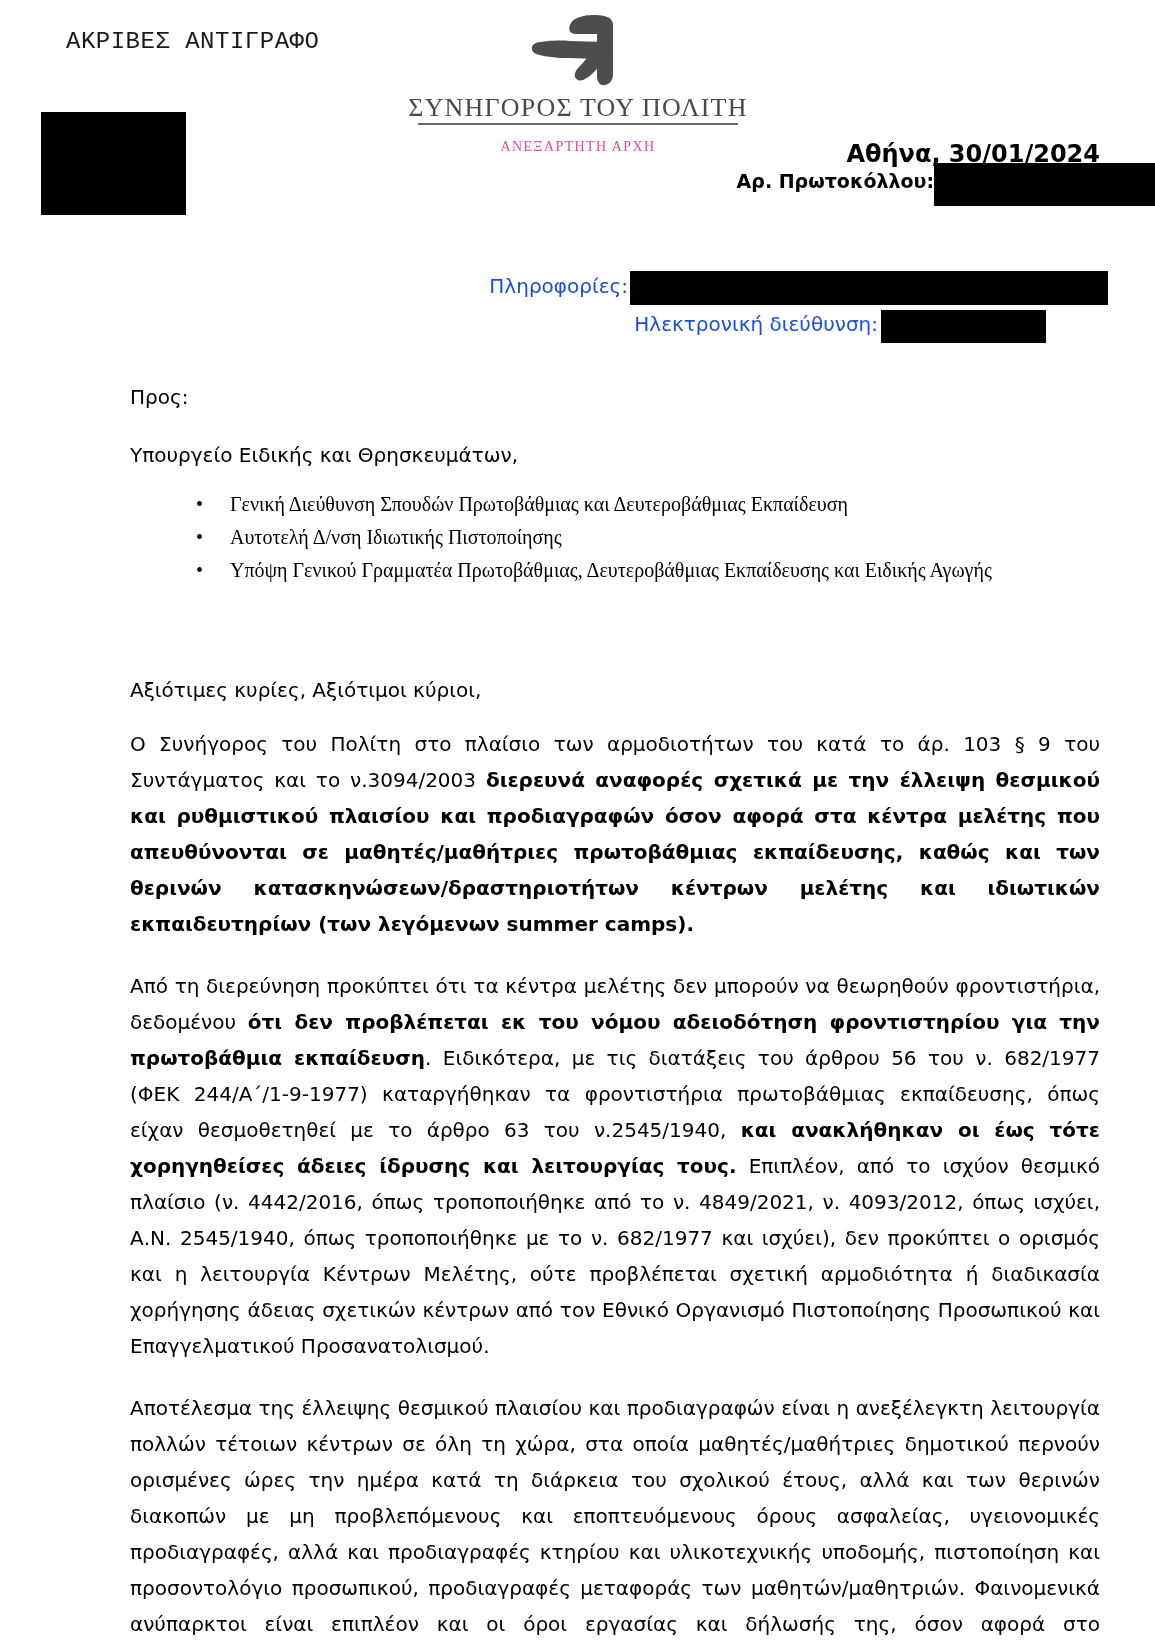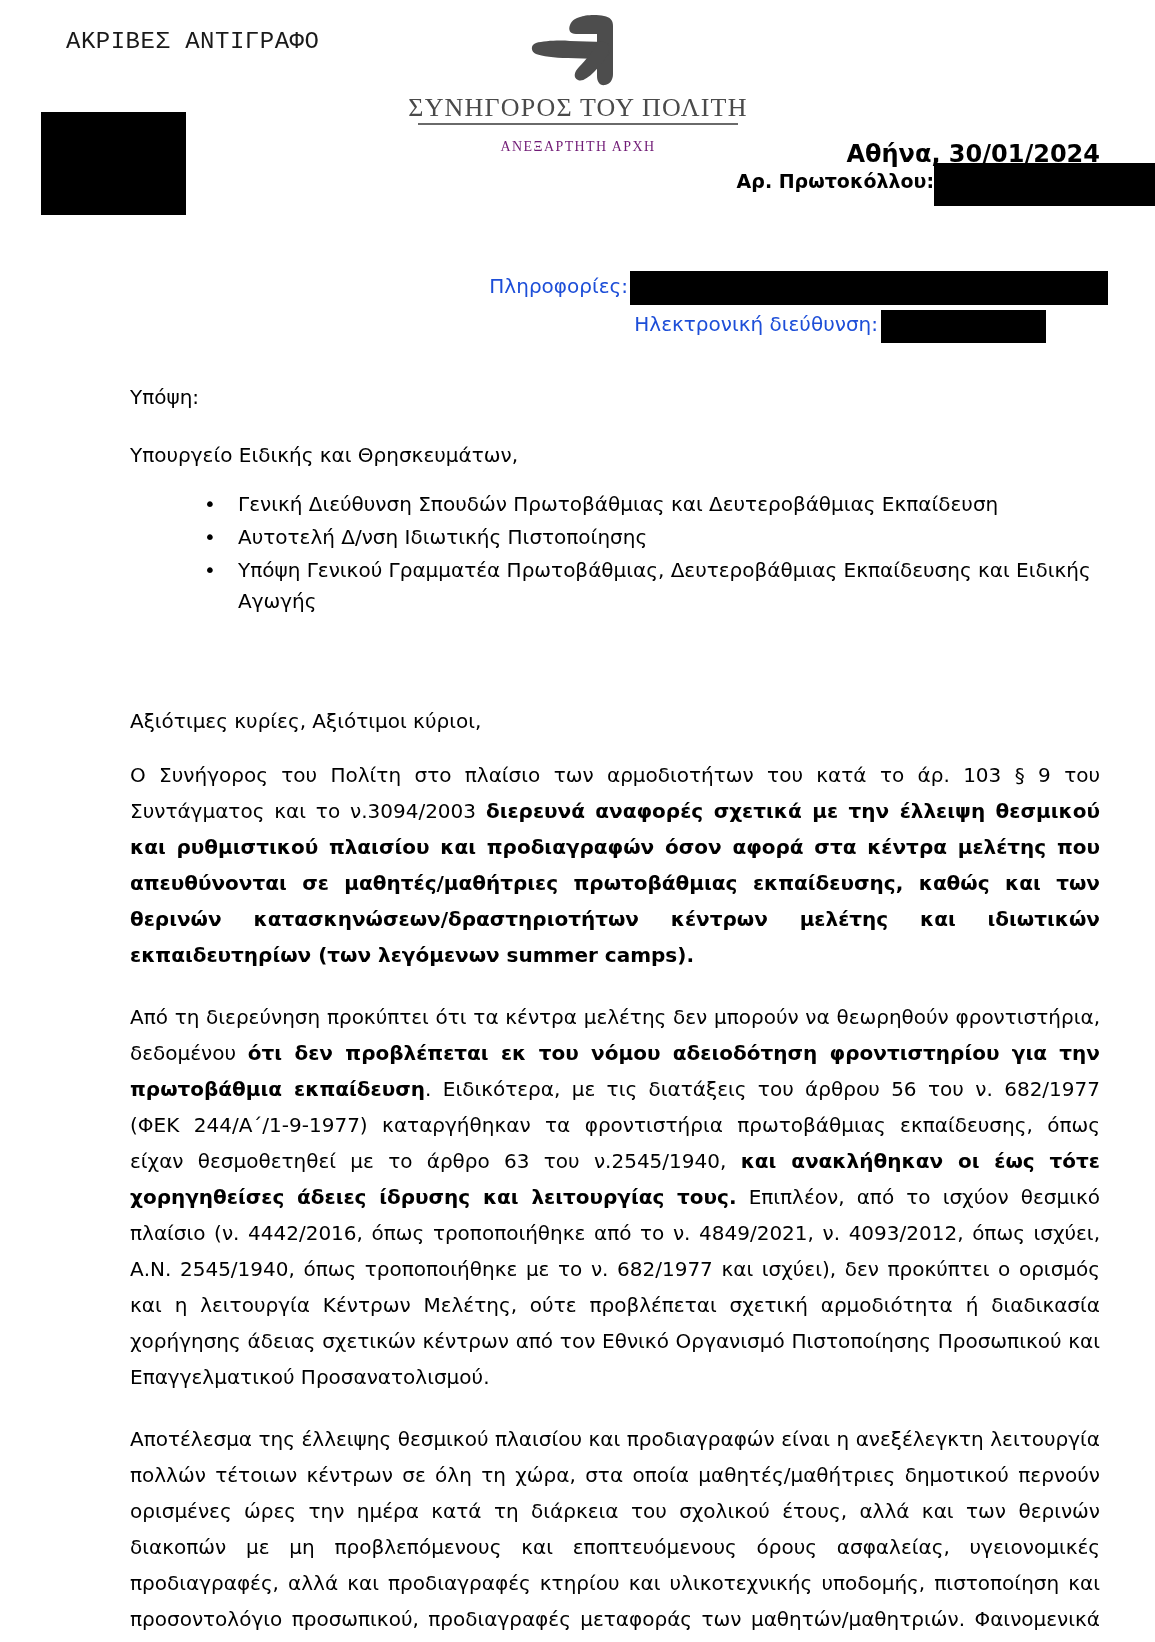--- a/index.html
+++ b/index.html
@@ -64,21 +64,21 @@
   .logo-rule {
     width: 320px;
     height: 2px;
     background: #6a6a6a;
     margin: 2px auto 3px auto;
   }
   .logo-sub {
     font-family: "Liberation Serif", "DejaVu Serif", serif;
     font-size: 14px;
     letter-spacing: 1.4px;
-    color: #701a75;
+    color: #ec4899;
     white-space: nowrap;
     margin-top: 14px;
   }
 
   
   .date-line {
     position: absolute;
     right: 55px;
     top: 140px;
     font-size: 24px;
@@ -117,23 +117,24 @@
     font-size: 20px;
     color: #000;
     margin: 0 0 34px 0;
   }
   .to-ministry {
     font-size: 20px;
     color: #000;
     margin: 0 0 22px 0;
   }
   ul.recipients {
-    margin: 8px;
+    margin: 0;
     padding: 0 0 0 66px;
     list-style: none;
+    font-family: Liberation Serif, serif;
   }
   ul.recipients li {
     position: relative;
     font-size: 20px;
     line-height: 31px;
     color: #000;
     margin: 0 0 2px 0;
     padding-left: 34px;
   }
   ul.recipients li::before {
@@ -185,21 +186,21 @@
   <div class="redaction redact-protocol"></div>
 
   <div class="info-label info-label-1">Πληροφορίες:</div>
   <div class="redaction redact-info"></div>
 
   <div class="info-label info-label-2">Ηλεκτρονική διεύθυνση:</div>
   <div class="redaction redact-email"></div>
 
   <div class="body-area">
 
-    <div class="to-label">Υπόψη:</div>
+    <div class="to-label">Προς:</div>
 
     <div class="to-ministry">Υπουργείο Ειδικής και Θρησκευμάτων,</div>
 
     <ul class="recipients">
       <li>Γενική Διεύθυνση Σπουδών Πρωτοβάθμιας και Δευτεροβάθμιας Εκπαίδευση</li>
       <li>Αυτοτελή Δ/νση Ιδιωτικής Πιστοποίησης</li>
       <li>Υπόψη Γενικού Γραμματέα Πρωτοβάθμιας, Δευτεροβάθμιας Εκπαίδευσης και Ειδικής Αγωγής</li>
     </ul>
 
     <div class="salutation">Αξιότιμες κυρίες, Αξιότιμοι κύριοι,</div>

